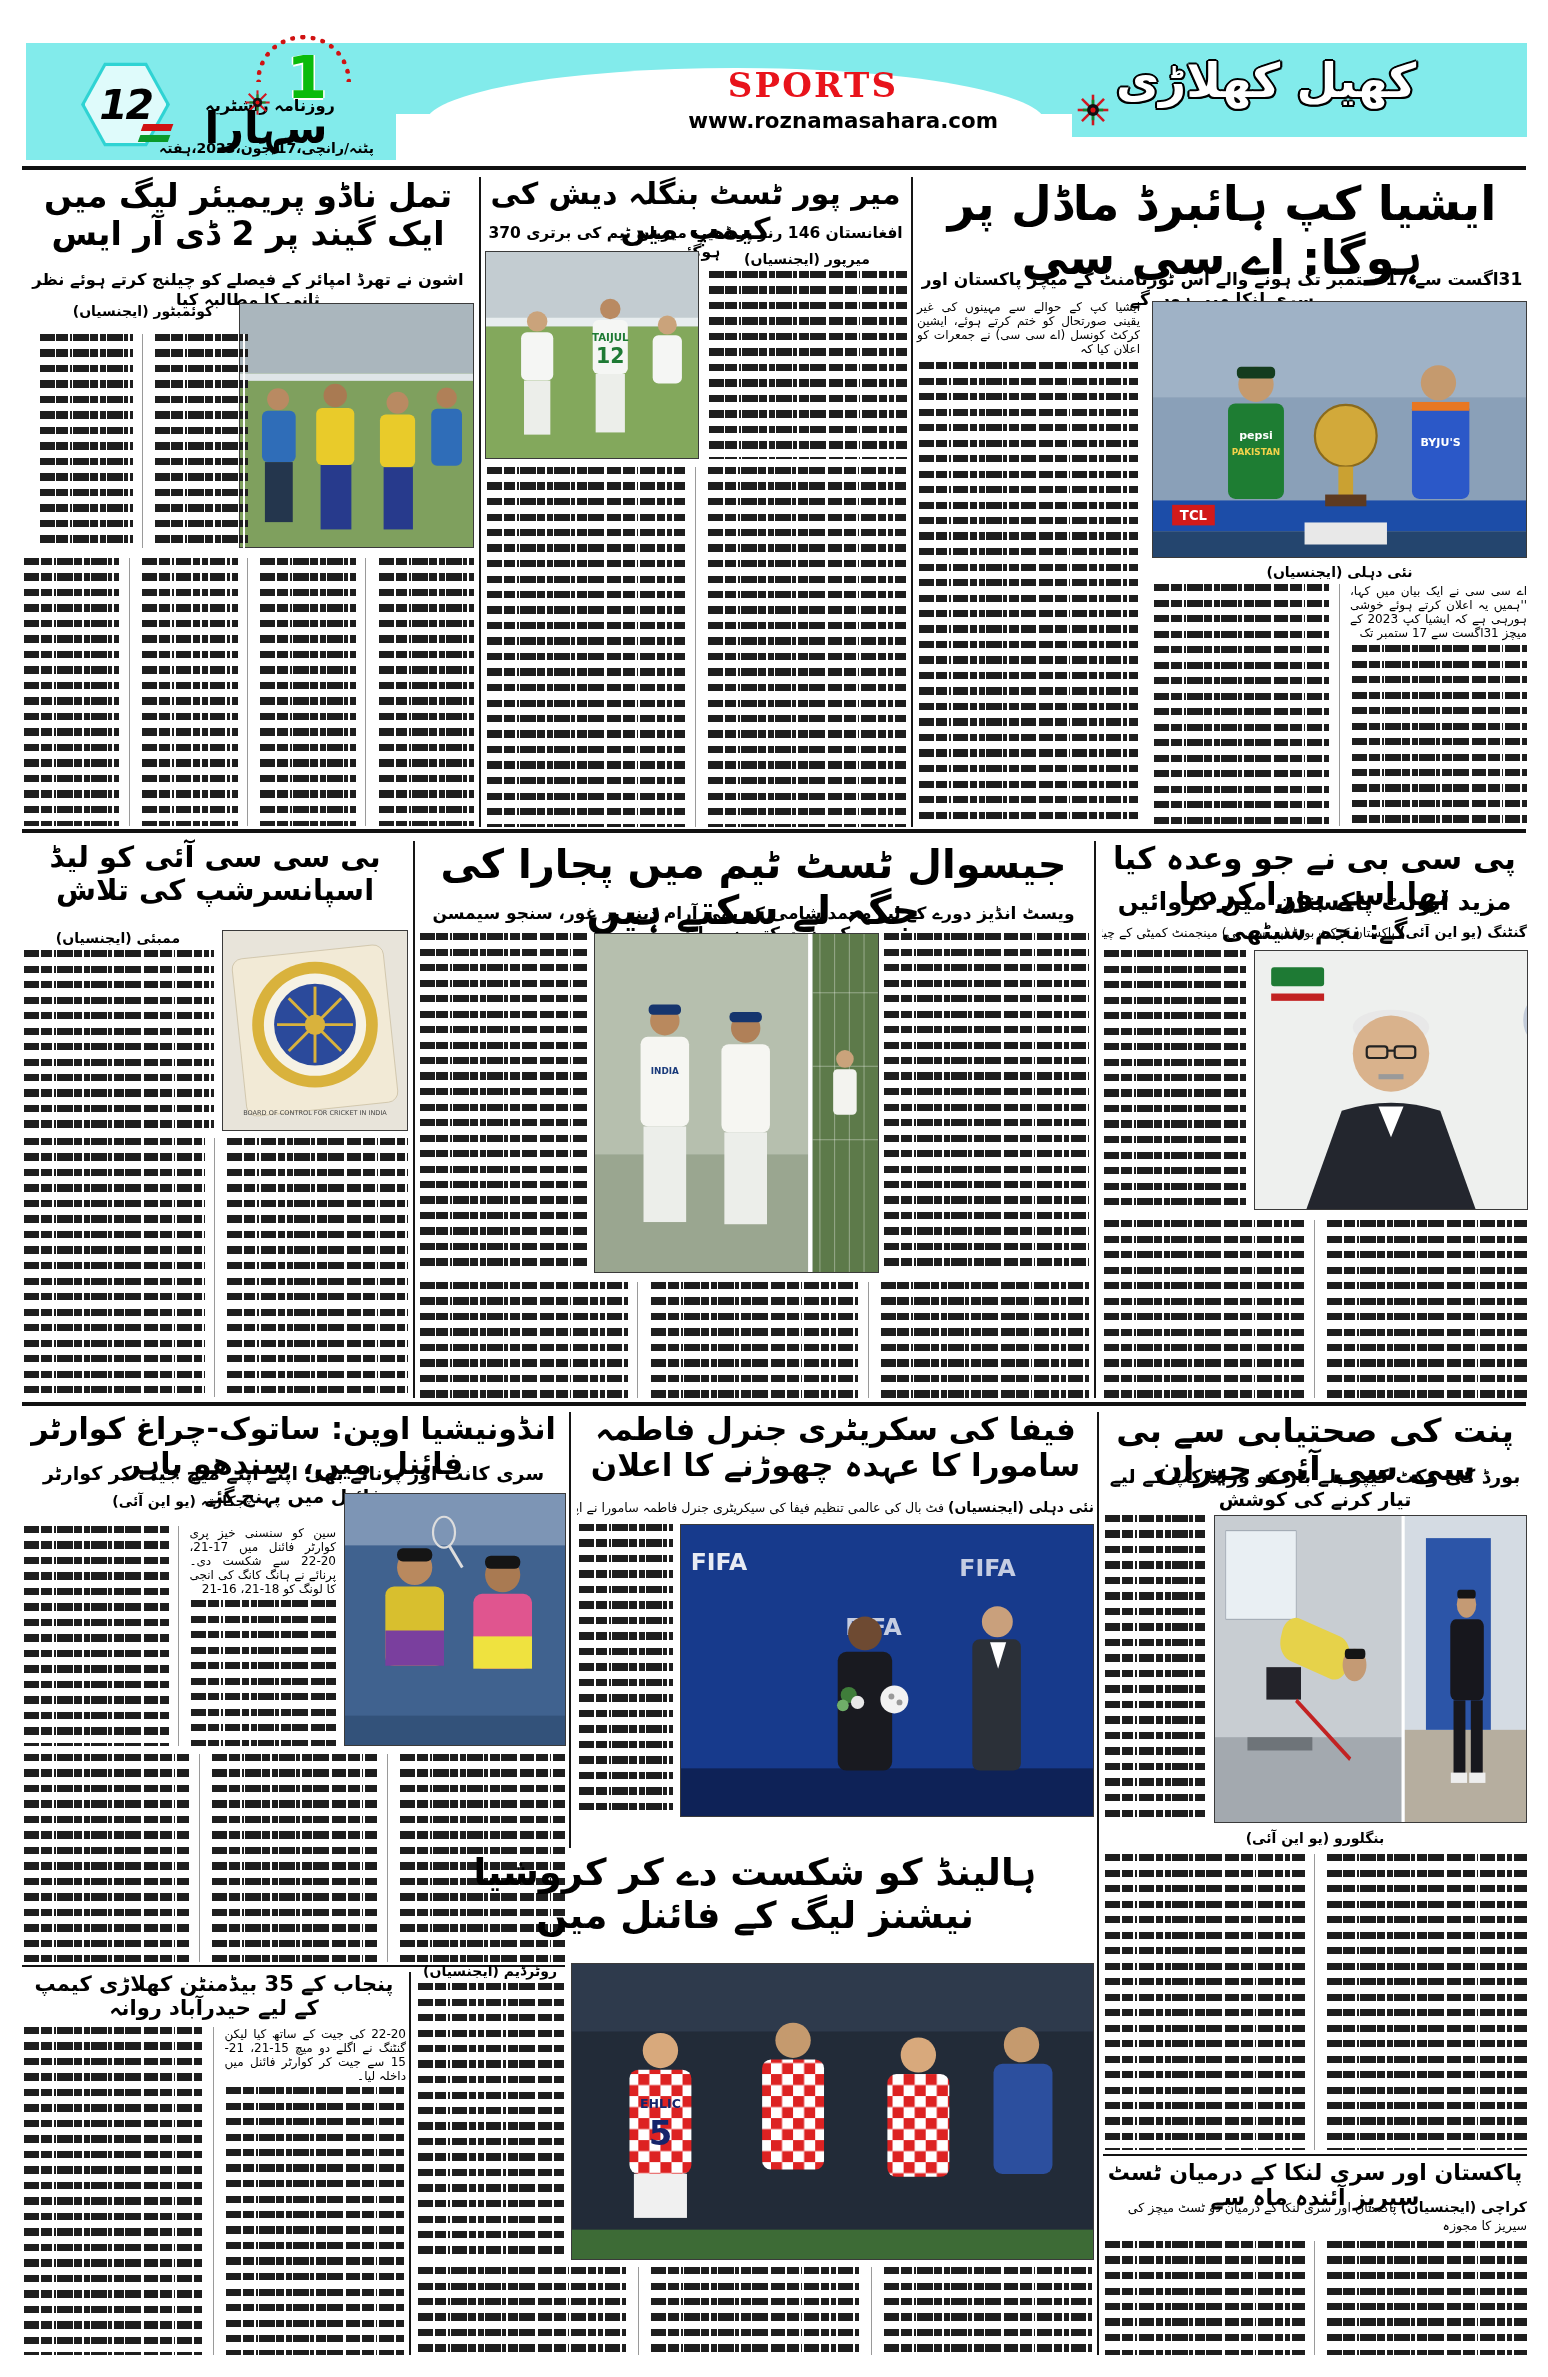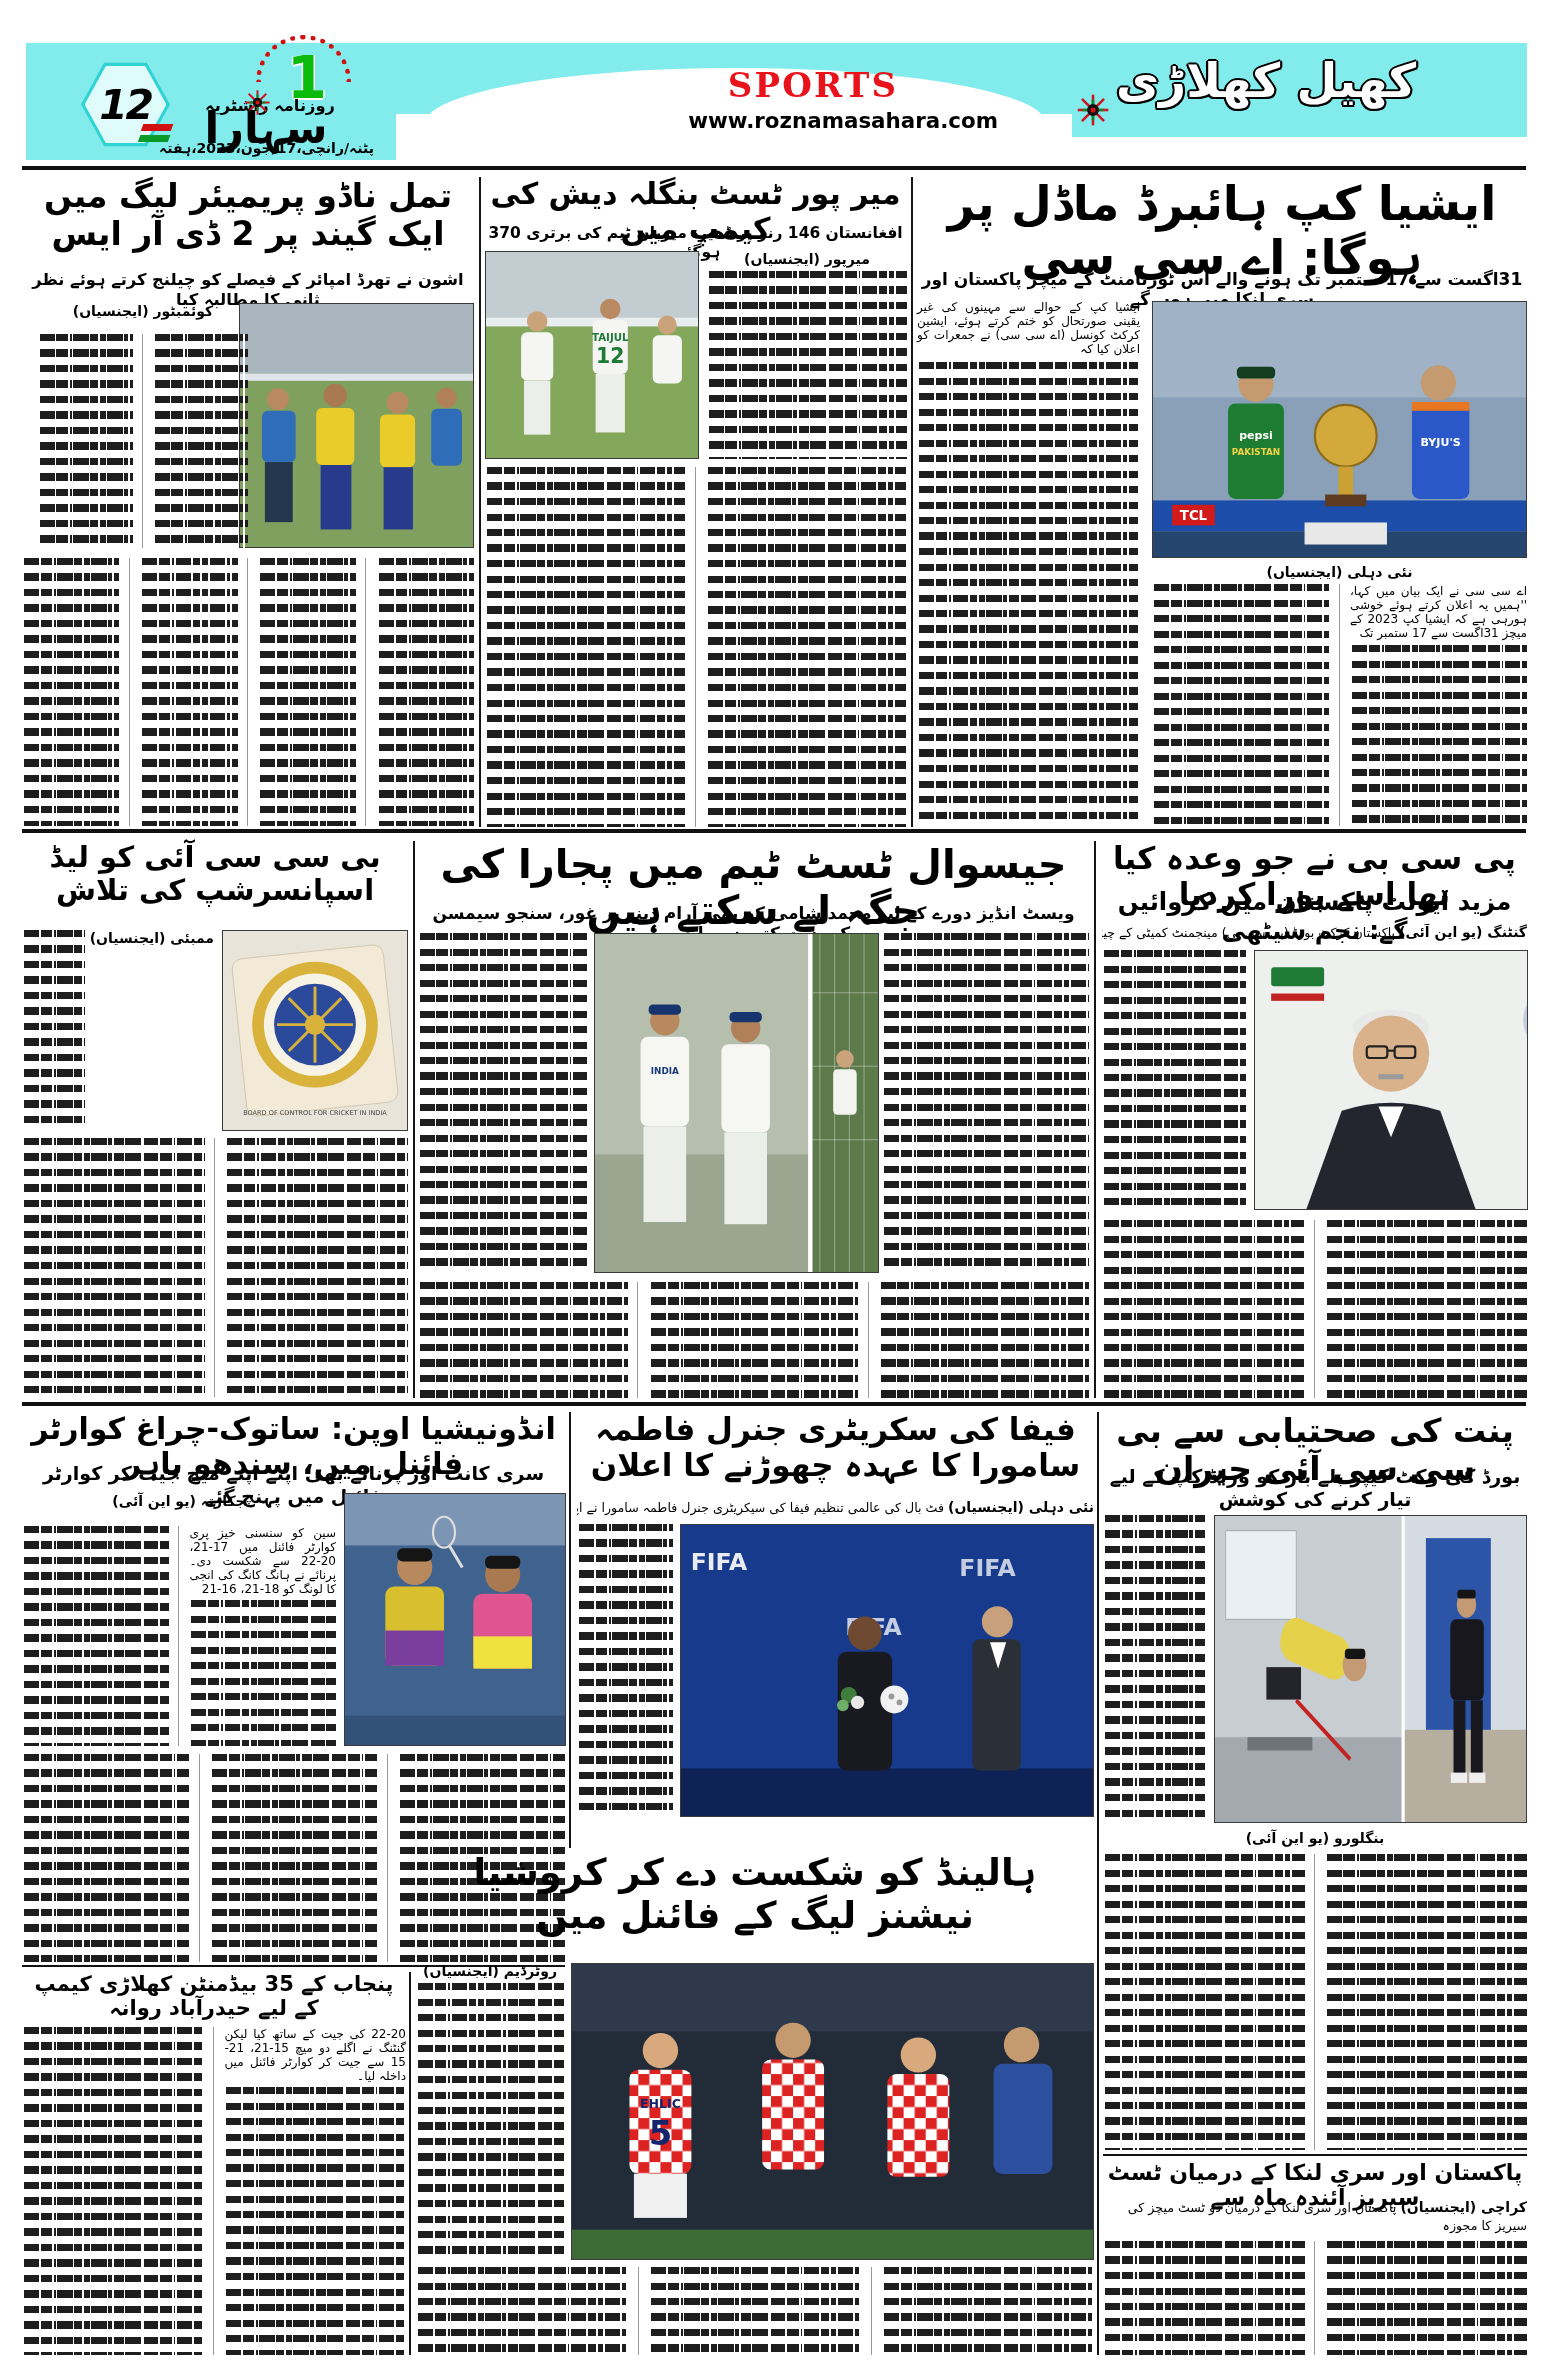--- a/index.html
+++ b/index.html
@@ -234,21 +234,21 @@
         <g stroke="#d9b23c" stroke-width="4">
             <line x1="126" y1="76" x2="126" y2="180"></line>
             <line x1="74" y1="128" x2="178" y2="128"></line>
             <line x1="90" y1="92" x2="162" y2="164"></line>
             <line x1="90" y1="164" x2="162" y2="92"></line>
           </g>
         <circle cx="126" cy="128" r="14" fill="#d9b23c"></circle>
         <text x="126" y="252" font-size="9" fill="#444" text-anchor="middle">BOARD OF CONTROL FOR CRICKET IN INDIA</text>
       </svg>
     </div>
-    <div class="abs" style="left:0;top:89px;width:192px;height:201px;display:flex;gap:4.4px">
+    <div class="abs" style="left:0;top:89px;width:192px;height:201px;display:flex;flex-direction:column;gap:4.4px">
       <div class="dl" style="text-align:center">ممبئی (ایجنسیاں)</div>
       <div class="tl"></div>
     </div>
     <div class="cols r abs" style="left:0;top:297px;width:386px;height:259px">
       <div class="col">
           <div class="tl"></div>
         </div>
       <div class="col">
           <div class="tl"></div>
         </div>

